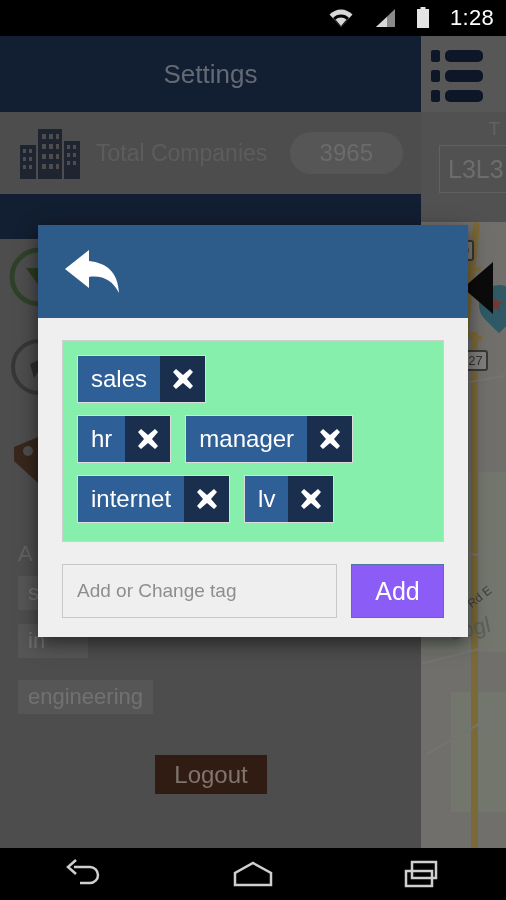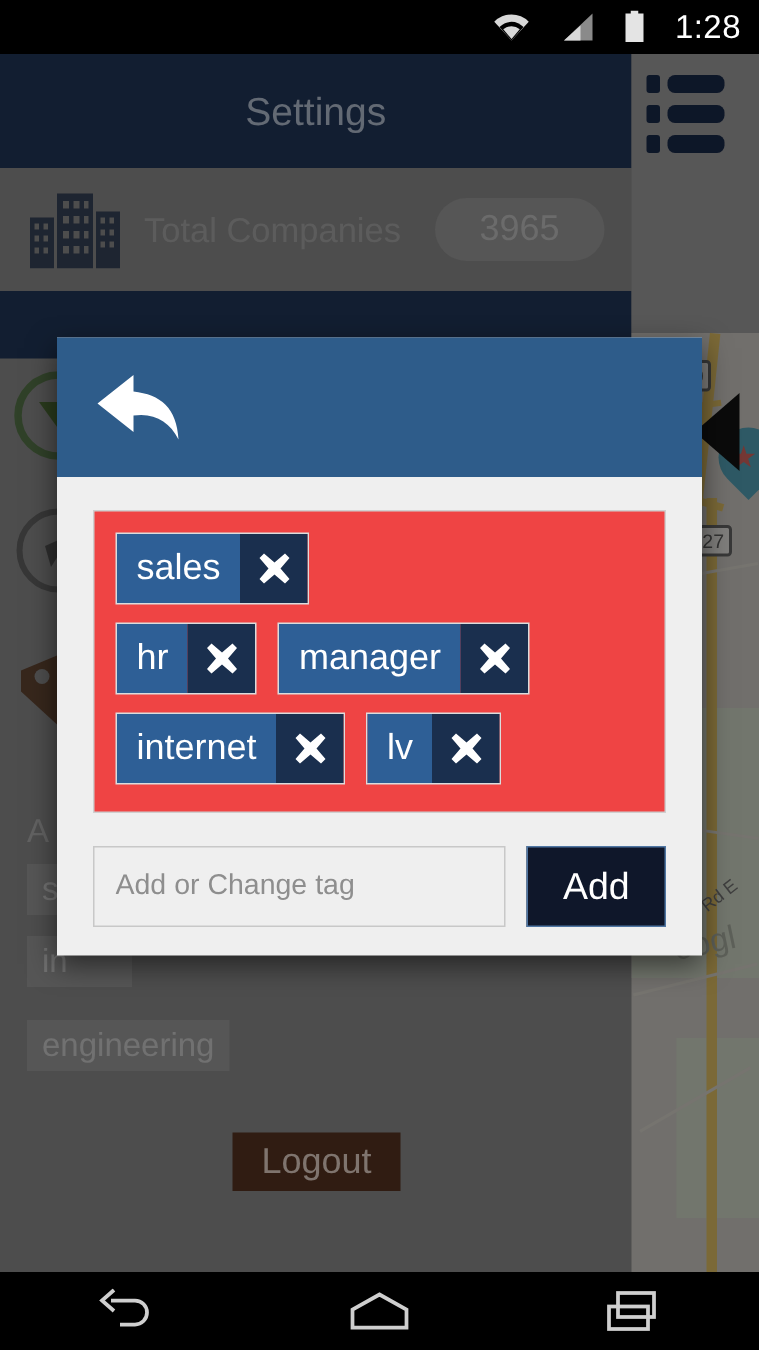--- a/index.html
+++ b/index.html
@@ -157,21 +157,21 @@
   }
   #dlg-header .dlg-title {
     color:#fff; font-size:28px; font-weight:400;
   }
   #back-btn {
     position:absolute; left:18px; top:20px; width:76px; height:54px;
     display:flex; align-items:center; justify-content:center; cursor:pointer;
   }
 
   #tags-box {
-    margin:22px 24px 0 24px; border:1px solid #cfcfcf; background:#ef4444;
+    margin:22px 24px 0 24px; border:1px solid #cfcfcf; background:#86efac;
     padding:14px 12px 14px 14px; min-height:202px;
   }
   .tag-row { display:flex; align-items:center; margin-bottom:12px; }
   .tag-row:last-child { margin-bottom:4px; }
   .tag {
     display:flex; align-items:stretch; margin-right:14px; height:48px;
     border:1px solid #dcdcdc;
   }
   .tag .tlabel {
     background:#2e5f96; color:#fff; font-size:24px;
@@ -186,21 +186,21 @@
   #input-row {
     display:flex; align-items:center; margin:22px 24px 0 24px;
   }
   #tag-input {
     flex:1; height:54px; border:1px solid #c8c8c8; background:#efefef;
     font-size:19px; color:#8e8e8e; padding:0 14px;
     font-family:"Liberation Sans", sans-serif; outline:none;
   }
   #tag-input::placeholder { color:#8e8e8e; }
   #add-btn {
-    margin-left:14px; width:100px; height:54px; background:#0f172a;
+    margin-left:14px; width:100px; height:54px; background:#8b5cf6;
     border:1px solid #4f76a3; color:#fff; font-size:25px; cursor:pointer;
     font-family:"Liberation Sans", sans-serif;
     display:flex; align-items:center; justify-content:center;
   }
 
   
   #navbar {
     position:absolute; bottom:0; left:0; width:506px; height:52px;
     background:#000; display:flex; align-items:center;
     justify-content:space-around; z-index:60;
@@ -321,20 +321,26 @@
         <div class="mrow">
             <span class="dot"></span>
             <span class="bar"></span>
           </div>
         <div class="mrow">
             <span class="dot"></span>
             <span class="bar"></span>
           </div>
       </div>
 
+      <div id="right-topbox">
+        <span class="lbl">T</span>
+        <div id="right-field">
+          <span>L3L3</span>
+        </div>
+      </div>
 
       <div id="map">
         <div class="green" style="left:0; top:250px; width:85px; height:180px;"></div>
         <div class="green" style="left:30px; top:470px; width:60px; height:120px;"></div>
         <div class="water" style="left:20px; top:196px; width:26px; height:18px;"></div>
         <div class="road-main" style="left:46px; top:0; width:7px; height:120px; transform:rotate(6deg);"></div>
         <div class="road-main" style="left:50px; top:110px; width:7px; height:520px;"></div>
         <div class="road-main" style="left:10px; top:48px; width:50px; height:4px; transform:rotate(-8deg);"></div>
         <div class="road-main" style="left:18px; top:108px; width:44px; height:5px; transform:rotate(16deg);"></div>
         <div class="road-thin" style="left:0; top:160px; width:85px; height:2px; transform:rotate(-10deg);"></div>

